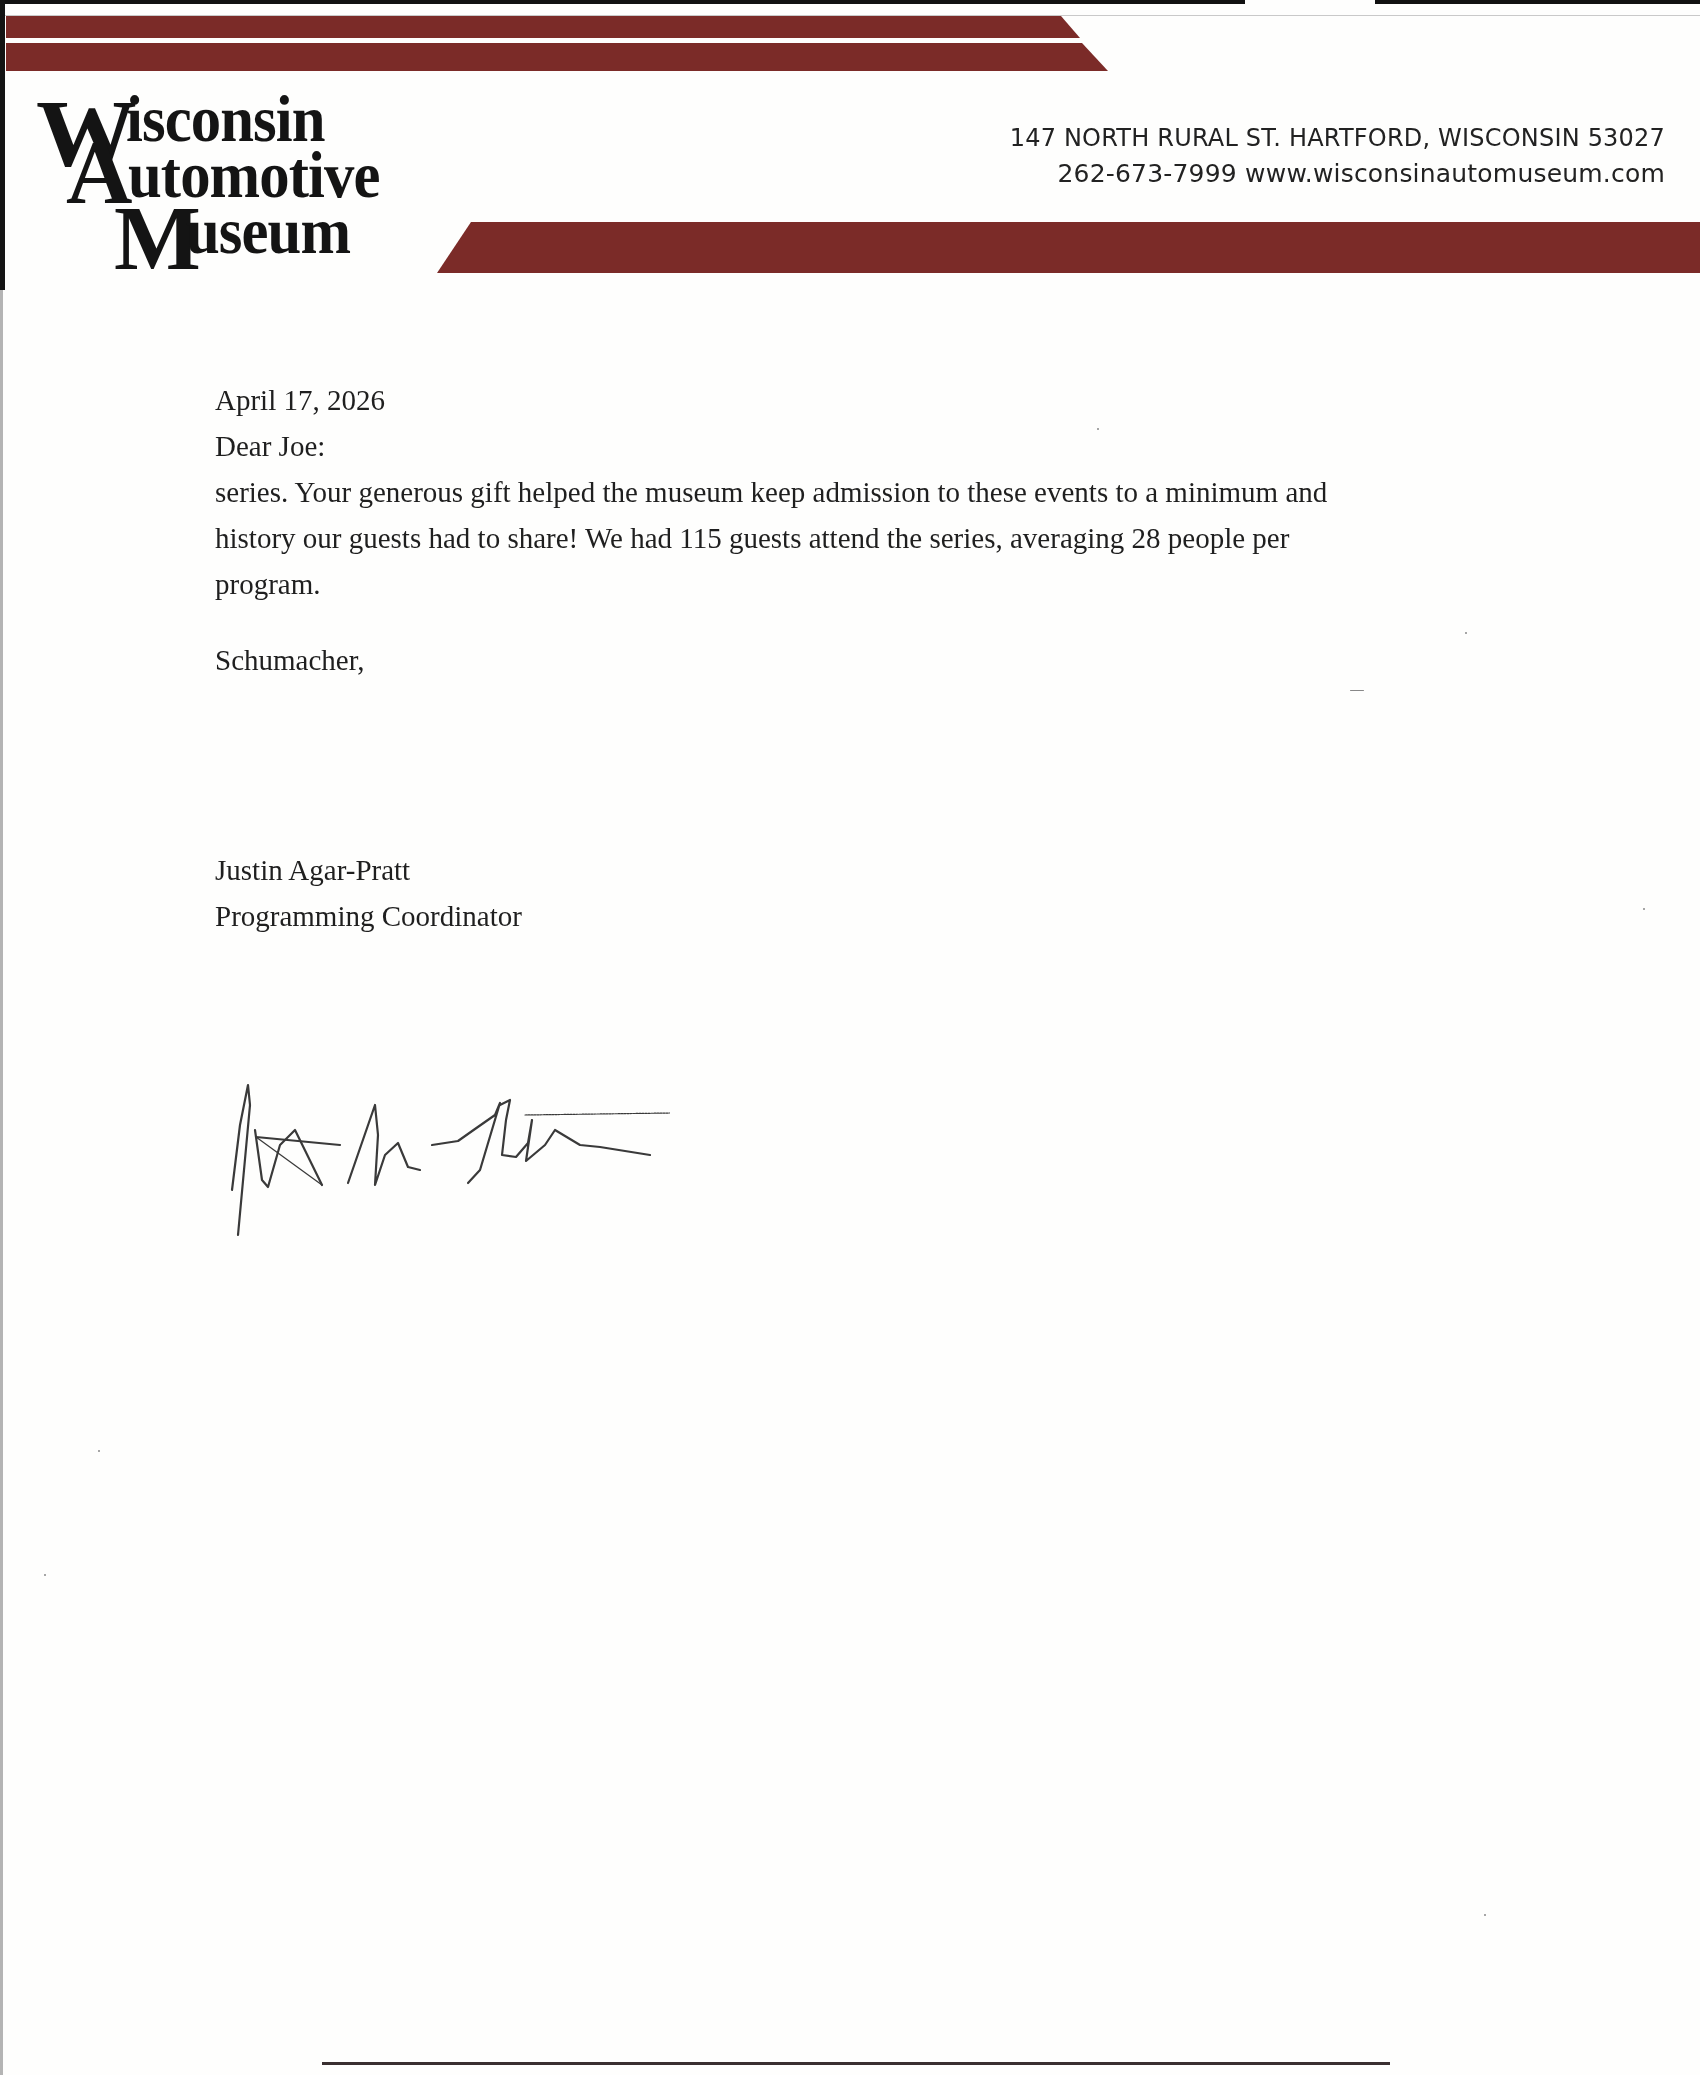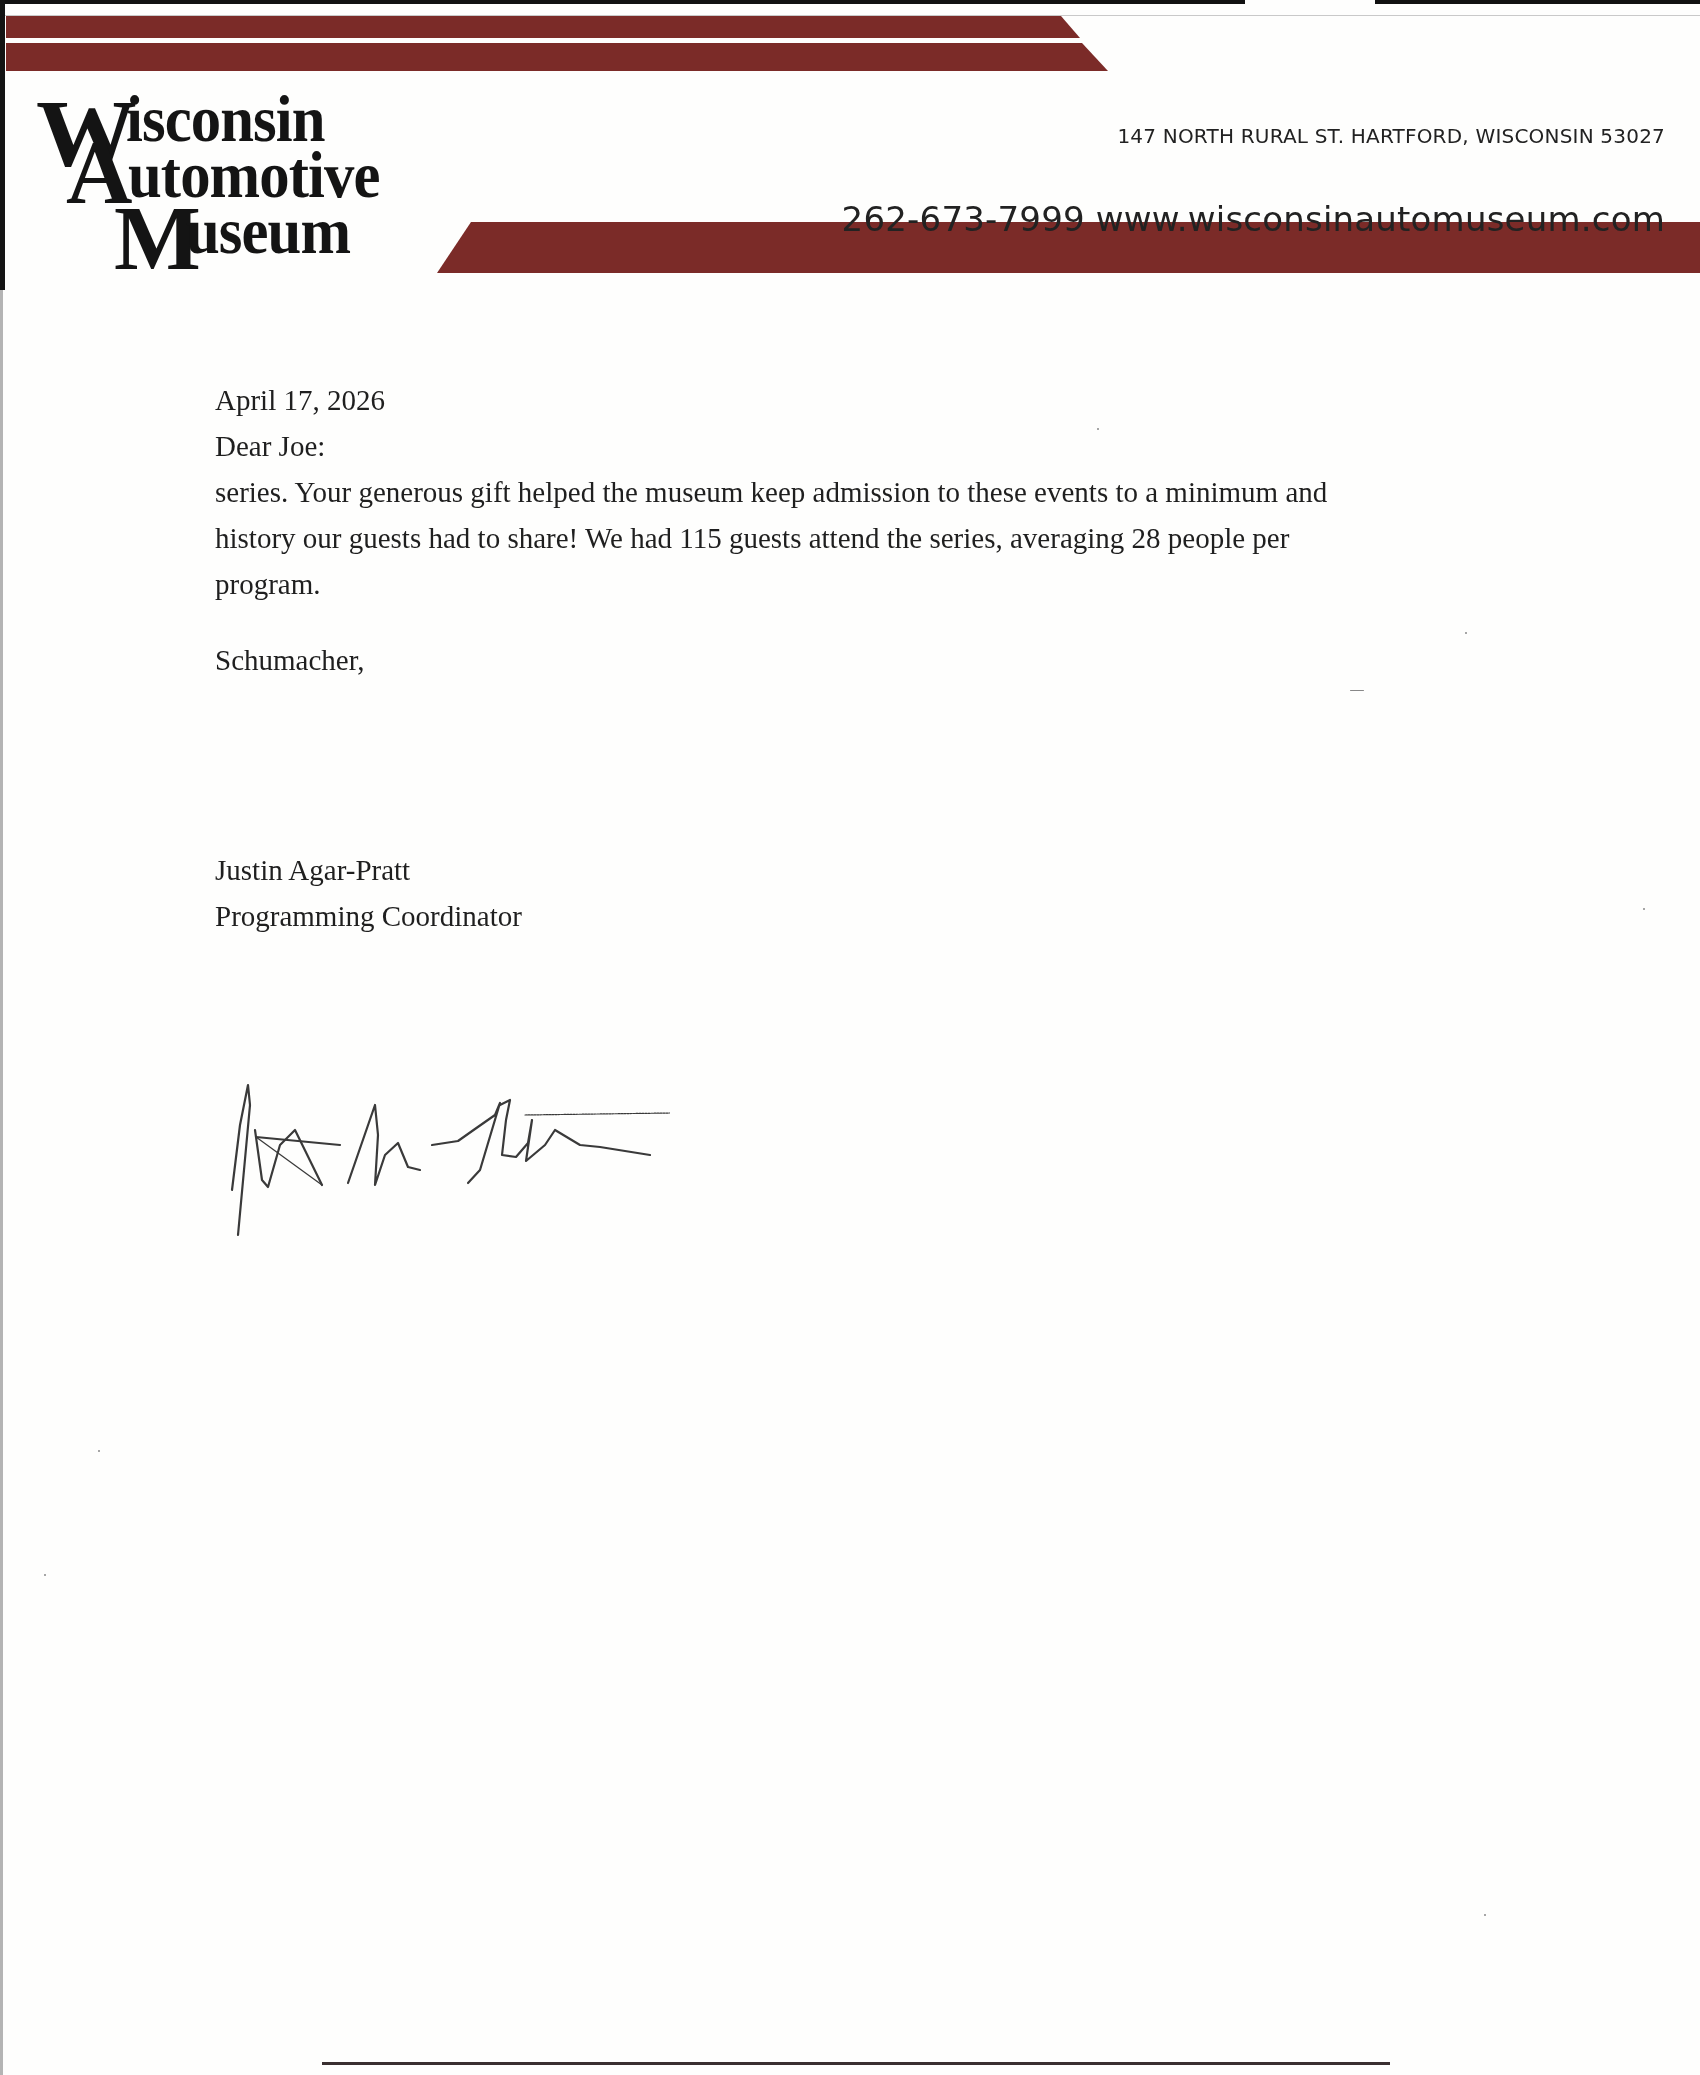--- a/index.html
+++ b/index.html
@@ -35,22 +35,22 @@
     .logo .rest {
       position: absolute; font-weight: bold; line-height: 1;
       letter-spacing: -1px;
     }
     .address {
       position: absolute; right: 35px; text-align: right;
       font-family: "DejaVu Sans", "Liberation Sans", sans-serif;
       font-weight: normal; color: #222; letter-spacing: 0.2px;
       white-space: nowrap;
     }
-    .address.l1 { top: 124px; font-size: 20px; }
-    .address.l2 { top: 159px; font-size: 34px; margin-top: 40px; }
+    .address.l1 { top: 124px; font-size: 24px; }
+    .address.l2 { top: 159px; font-size: 25px; }
 
     .letter {
       position: absolute; left: 207px; top: 373px; width: 1300px;
       font-size: 29px; line-height: 38px; color: #1f1f1f;
     }
     .letter p { margin: 8px; }
     .block { margin: 0 0 38px 0; }
     .para { width: 1300px; }
     .sig-space { height: 156px; }
     .signature {

